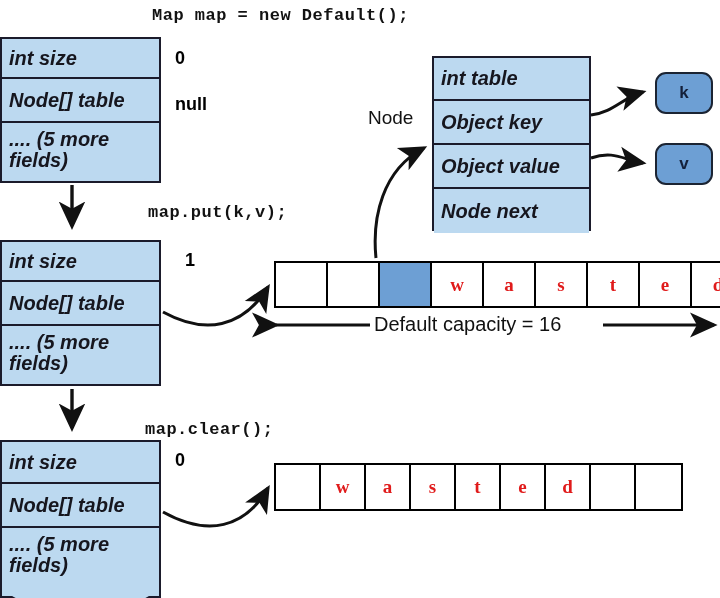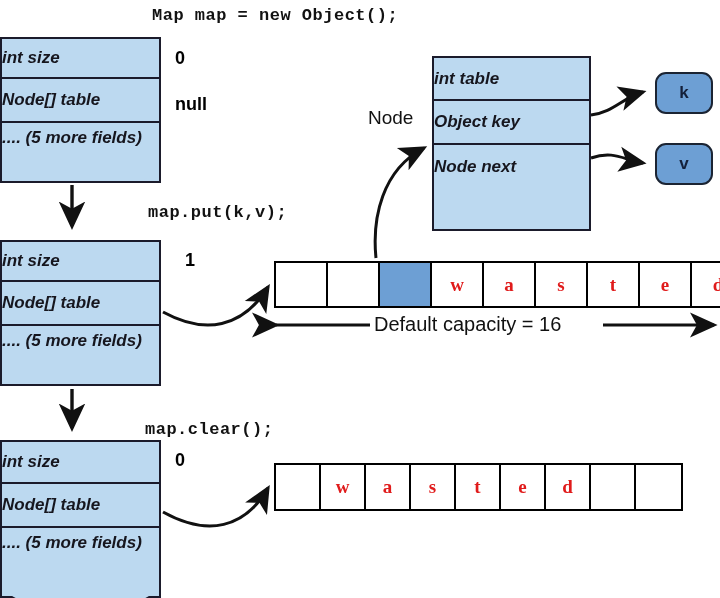--- a/index.html
+++ b/index.html
@@ -4,22 +4,22 @@
 <style>
   html,body{margin:0;padding:0;background:#ffffff;}
   body{width:720px;height:598px;position:relative;overflow:hidden;
        font-family:"Liberation Sans",sans-serif;color:#1a1a1a;}
   .stage{position:absolute;left:0;top:0;width:720px;height:598px;}
   svg.layer{position:absolute;left:0;top:0;width:720px;height:598px;pointer-events:none;}
 
   
   .struct{position:absolute;border:2px solid #1b1b2b;box-sizing:border-box;background:#bcd9f0;}
   .frow{box-sizing:border-box;border-bottom:2px solid #1b1b2b;background:#bcd9f0;
-        display:flex;align-items:center;
-        font-style:italic;font-weight:600;font-size:17px;color:#16161e;}
+        display:flex;align-items:center;padding-left:7px;
+        font-style:italic;font-weight:600;font-size:20px;color:#16161e;}
   .frow:last-child{border-bottom:none;}
   .frow.two{line-height:1.05;display:block;padding-top:6px;border-radius:23px;}
 
   
   .nodebox{position:absolute;border:2px solid #1b1b2b;box-sizing:border-box;background:#bcd9f0;}
 
   
   .pill{position:absolute;background:#6d9fd4;border:2px solid #1b2433;border-radius:11px;
         box-sizing:border-box;display:flex;align-items:center;justify-content:center;
         font-size:17px;font-weight:700;color:#14203a;}
@@ -104,31 +104,34 @@
     <div class="frow" style="height:42px;">
         <span>int size</span>
       </div>
     <div class="frow" style="height:44px;">
         <span>Node[] table</span>
       </div>
     <div class="frow two" style="height:72px;"><span>.... (5 more fields)</span></div>
   </div>
   <div class="valnum" style="left:175px;top:450px;">0</div>
 
-  <div class="code" style="left:152px;top:6px;">Map map = new Object();</div>
+  <div class="code" style="left:152px;top:6px;">Map map = new Default();</div>
   <div class="code" style="left:148px;top:203px;">map.put(k,v);</div>
   <div class="code" style="left:145px;top:404px;margin-top:16px;">map.clear();</div>
 
   <div class="plainlbl" style="left:368px;top:107px;">Node</div>
   <div class="nodebox" style="left:432px;top:56px;width:159px;height:175px;">
     <div class="frow" style="height:43px;">
         <span>int table</span>
       </div>
     <div class="frow" style="height:44px;">
         <span>Object key</span>
+      </div>
+    <div class="frow" style="height:44px;">
+        <span>Object value</span>
       </div>
     <div class="frow" style="height:44px;text-align:center;">
         <span>Node next</span>
       </div>
   </div>
 
   <div class="pill" style="left:655px;top:72px;width:58px;height:42px;">k</div>
   <div class="pill" style="left:655px;top:143px;width:58px;height:42px;">v</div>
 
   <div class="arr" style="left:274px;top:261px;height:43px;">

